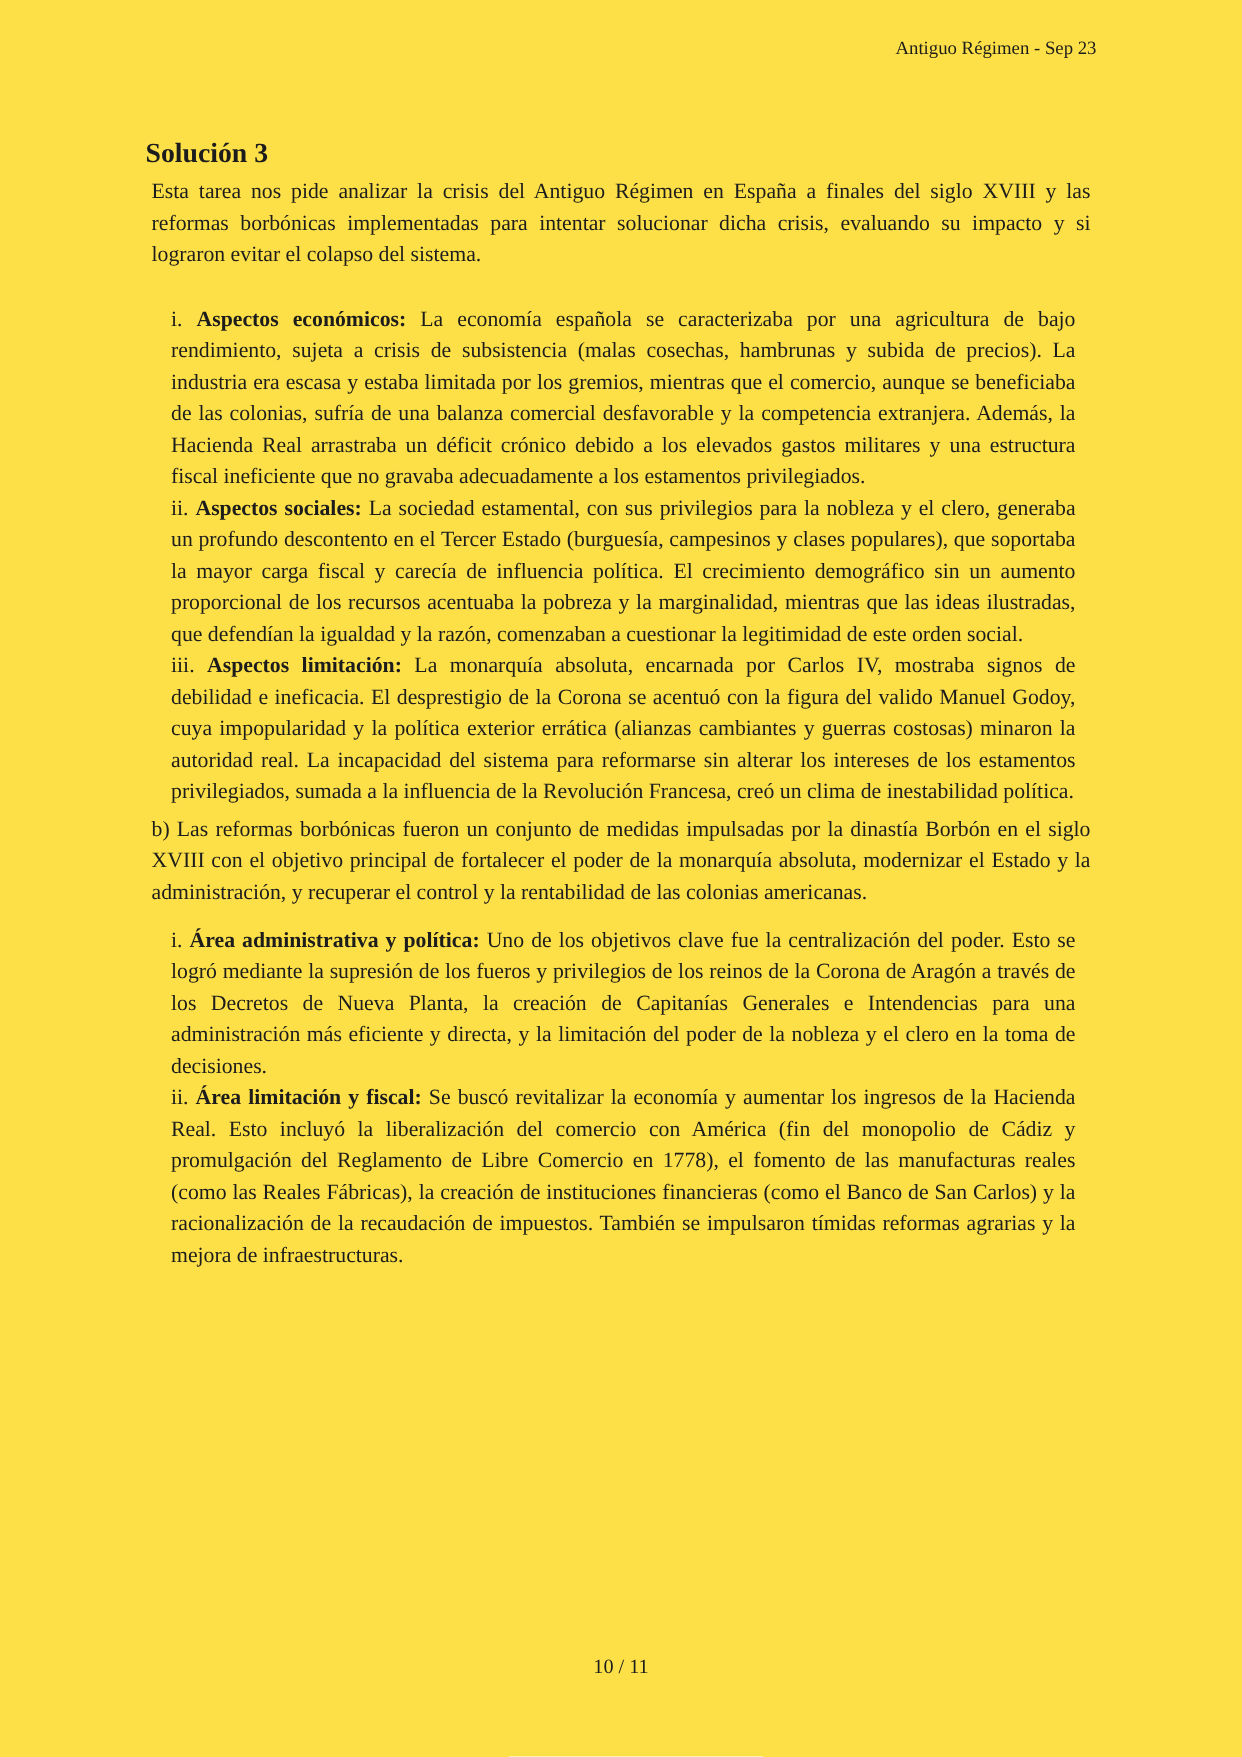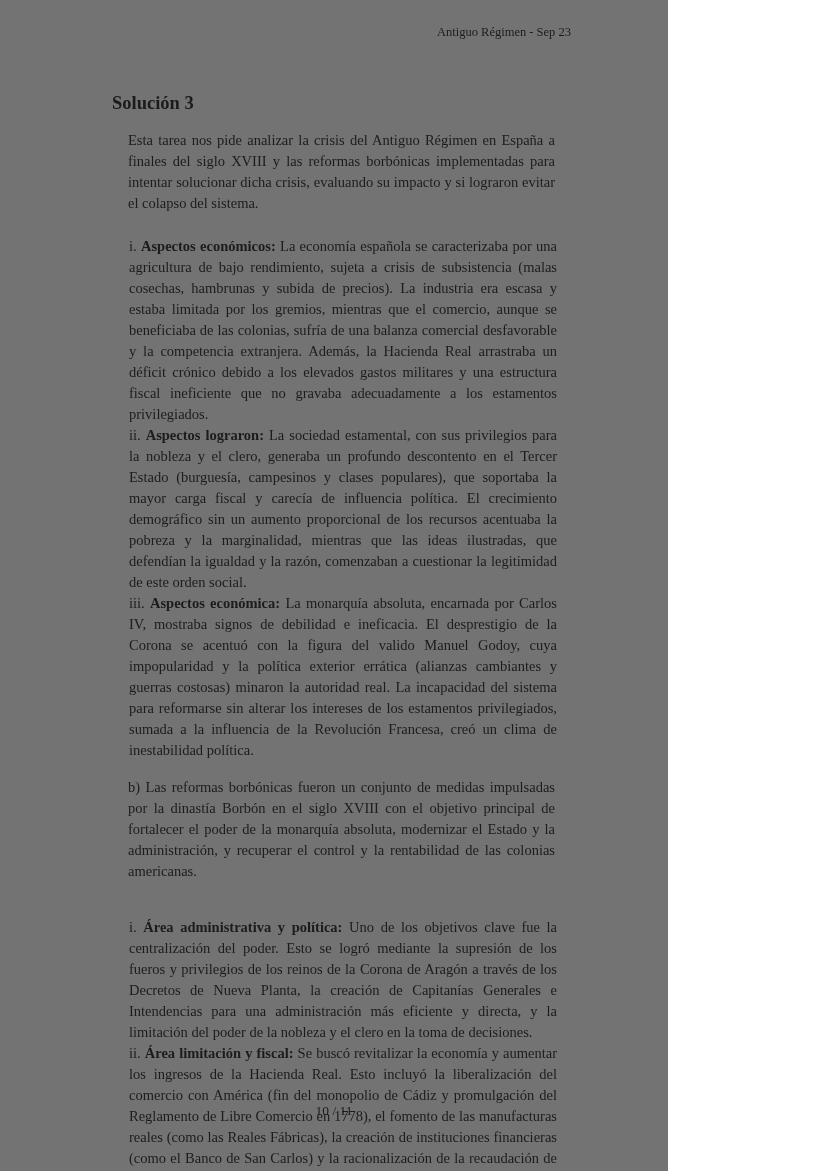--- a/index.html
+++ b/index.html
@@ -1,53 +1,53 @@
 <!DOCTYPE html>
 <html lang="es"><head>
 <meta charset="utf-8">
 <style>
   html, body { margin: 0; padding: 0; background: #ffffff; }
   .page {
     position: relative;
-    width: 668px;
+    width: 828px;
     height: 1171px;
-    background: #737373;
+    background: #fde047;
     font-family: "Liberation Serif", serif;
     color: #1c1c1c;
     overflow: hidden;
   }
   .header {
     position: absolute;
     top: 24px;
     right: 97px;
     font-size: 12.5px;
     line-height: 16px;
   }
   .content {
     position: absolute;
     top: 0;
-    left: 112px;
+    left: 97px;
     right: 97px;
   }
   h1.title {
     margin: 92px 0 0 0;
     font-size: 18.5px;
     font-weight: bold;
     line-height: 22px;
   }
   p.para {
-    margin: 16px;
+    margin: 4px;
     font-size: 14.5px;
     line-height: 21px;
     text-align: justify;
   }
   .intro   { margin-top: 19px; }
   .lead-a  { margin-top: 13px; }
   .sublist { margin: 22px 14px 0 17px; }
-  .sublist-b { margin-top: 35px; }
+  .sublist-b { margin-top: 11px; }
   p.item {
     margin: 0;
     font-size: 14.5px;
     line-height: 21px;
     text-align: justify;
   }
   .lead-b  { margin-top: 37px; font-family: Liberation Serif, serif; }
   .lead-c  { margin-top: 39px; }
   .footer {
     position: absolute;
@@ -75,26 +75,26 @@
 
 
     <div class="sublist">
       <p class="item">
         <span>i.</span>
         <b>Aspectos económicos:</b>
         <span>La economía española se caracterizaba por una agricultura de bajo rendimiento, sujeta a crisis de subsistencia (malas cosechas, hambrunas y subida de precios). La industria era escasa y estaba limitada por los gremios, mientras que el comercio, aunque se beneficiaba de las colonias, sufría de una balanza comercial desfavorable y la competencia extranjera. Además, la Hacienda Real arrastraba un déficit crónico debido a los elevados gastos militares y una estructura fiscal ineficiente que no gravaba adecuadamente a los estamentos privilegiados.</span>
       </p>
       <p class="item">
         <span>ii.</span>
-        <b>Aspectos lograron:</b>
+        <b>Aspectos sociales:</b>
         <span>La sociedad estamental, con sus privilegios para la nobleza y el clero, generaba un profundo descontento en el Tercer Estado (burguesía, campesinos y clases populares), que soportaba la mayor carga fiscal y carecía de influencia política. El crecimiento demográfico sin un aumento proporcional de los recursos acentuaba la pobreza y la marginalidad, mientras que las ideas ilustradas, que defendían la igualdad y la razón, comenzaban a cuestionar la legitimidad de este orden social.</span>
       </p>
       <p class="item">
         <span>iii.</span>
-        <b>Aspectos económica:</b>
+        <b>Aspectos limitación:</b>
         <span>La monarquía absoluta, encarnada por Carlos IV, mostraba signos de debilidad e ineficacia. El desprestigio de la Corona se acentuó con la figura del valido Manuel Godoy, cuya impopularidad y la política exterior errática (alianzas cambiantes y guerras costosas) minaron la autoridad real. La incapacidad del sistema para reformarse sin alterar los intereses de los estamentos privilegiados, sumada a la influencia de la Revolución Francesa, creó un clima de inestabilidad política.</span>
       </p>
     </div>
 
     <p class="para lead-b">b) Las reformas borbónicas fueron un conjunto de medidas impulsadas por la dinastía Borbón en el siglo XVIII con el objetivo principal de fortalecer el poder de la monarquía absoluta, modernizar el Estado y la administración, y recuperar el control y la rentabilidad de las colonias americanas.</p>
 
     <div class="sublist sublist-b">
       <p class="item">
         <span>i.</span>
         <b>Área administrativa y política:</b>

